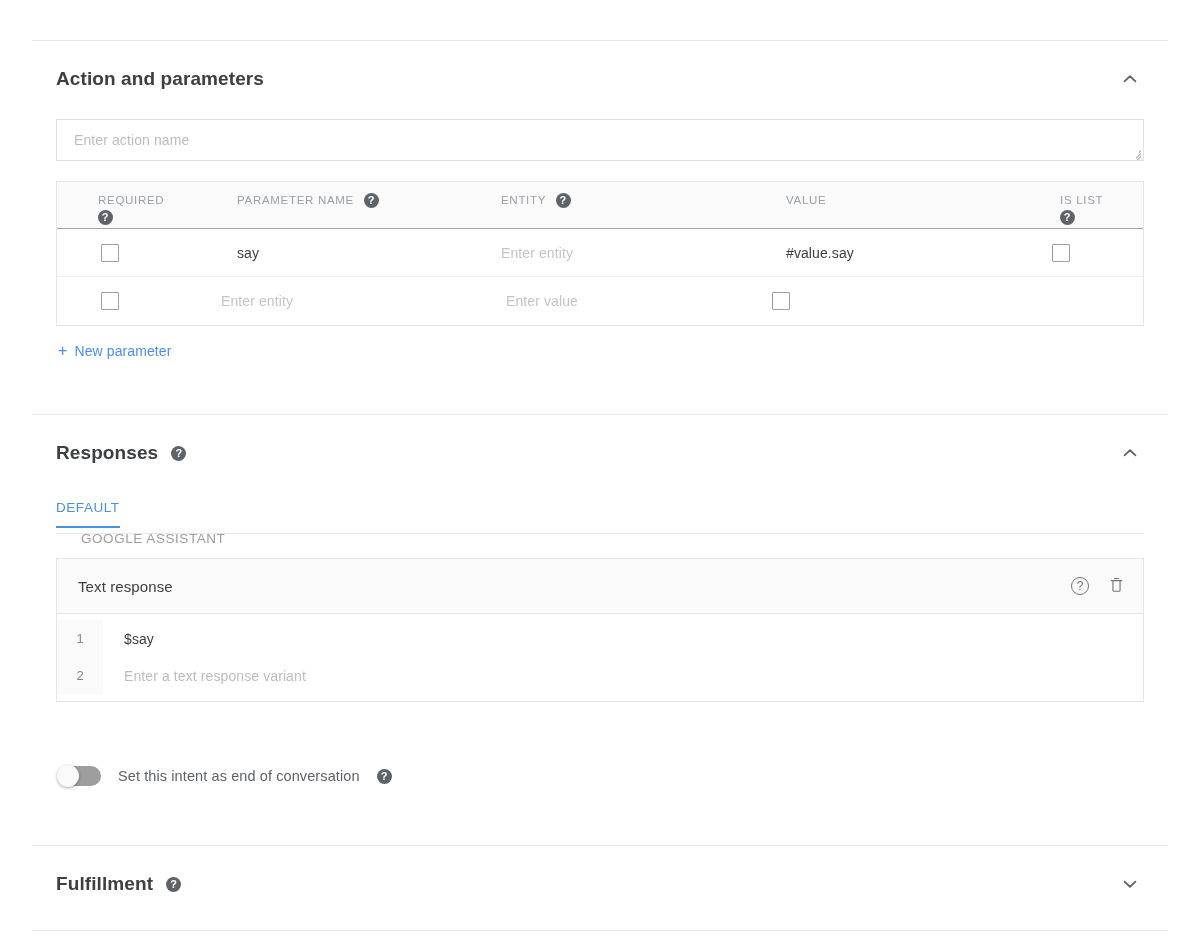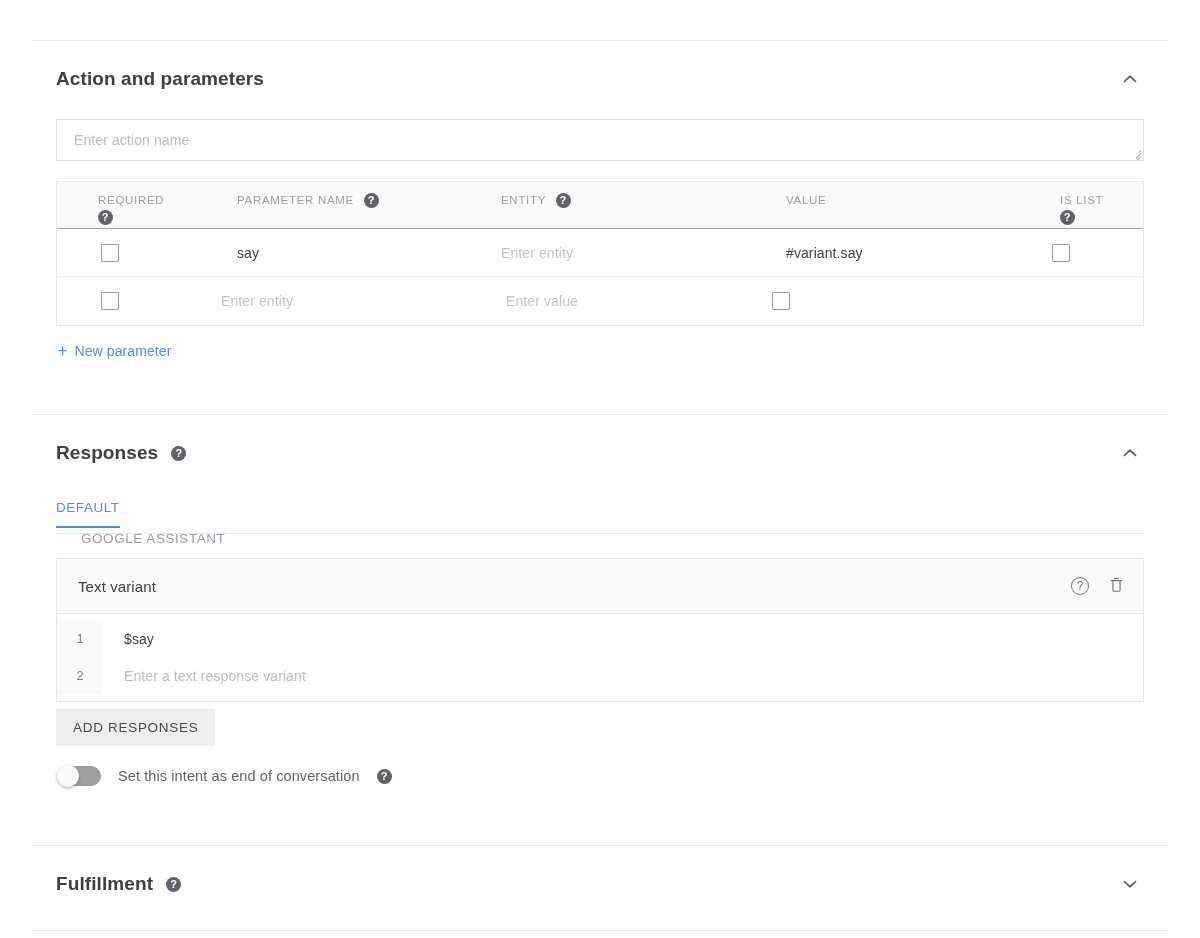--- a/index.html
+++ b/index.html
@@ -271,21 +271,21 @@
       <div class="c-req">
         <div class="cbx"></div>
       </div>
       <div class="c-name">
         <span class="cellval">say</span>
       </div>
       <div class="c-ent">
         <span class="cellph">Enter entity</span>
       </div>
       <div class="c-val">
-        <span class="cellval">#variant.say</span>
+        <span class="cellval">#value.say</span>
       </div>
       <div class="c-list">
         <div class="c-list-inner">
           <div class="cbx"></div>
         </div>
       </div>
     </div>
 
     <div class="trow">
       <div class="c-req">
@@ -325,21 +325,21 @@
   </div>
 
   <div class="tabs">
     <div class="tab active">DEFAULT</div>
     <div class="tab">GOOGLE ASSISTANT</div>
     <div class="tab-add">+</div>
   </div>
 
   <div class="rcard">
     <div class="rcard-head">
-      <div class="rcard-title">Text variant</div>
+      <div class="rcard-title">Text response</div>
       <div class="rcard-actions">
         <span class="help-outline">?</span>
         <span>
           <svg width="17" height="19" viewBox="0 0 24 24">
             <path d="M9 3.5 h6 M4.5 6.5 h15 M7 6.5 v13.5 a1.5 1.5 0 0 0 1.5 1.5 h7 a1.5 1.5 0 0 0 1.5 -1.5 v-13.5" fill="none" stroke="#757575" stroke-width="1.6" stroke-linecap="round" stroke-linejoin="round"></path>
           </svg>
         </span>
       </div>
     </div>
     <div class="rlist">
@@ -347,21 +347,20 @@
         <div class="rnum">1</div>
         <div class="rtxt">$say</div>
       </div>
       <div class="rrow">
         <div class="rnum">2</div>
         <div class="rtxt ph">Enter a text response variant</div>
       </div>
     </div>
   </div>
 
-  <div class="addbtn">ADD RESPONSES</div>
 
   <div class="togglerow">
     <div class="switch">
       <div class="track"></div>
       <div class="knob"></div>
     </div>
     <div class="togglelabel">Set this intent as end of conversation</div>
     <span class="help-filled togglehelp">
         <span>?</span>
       </span>

